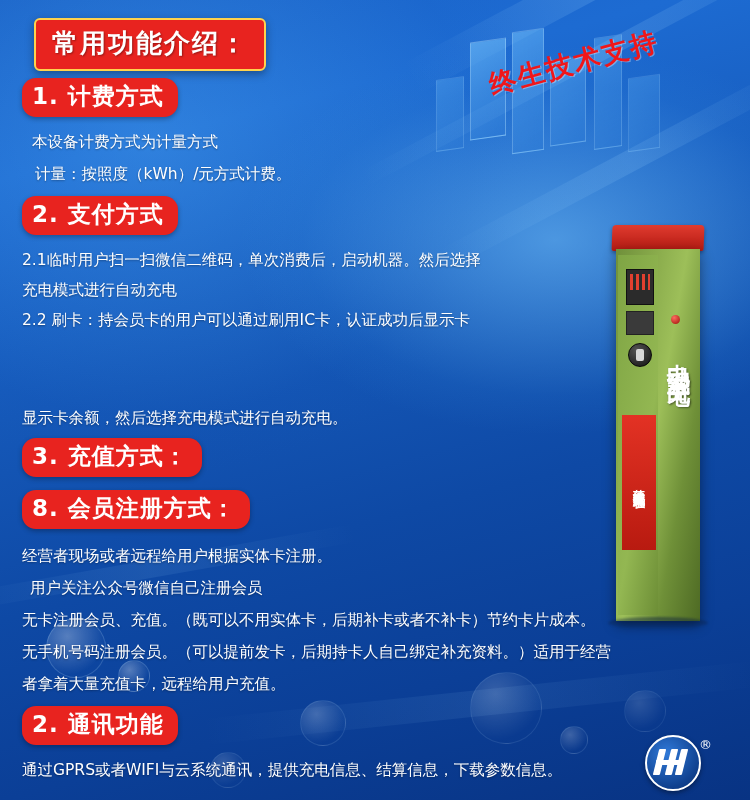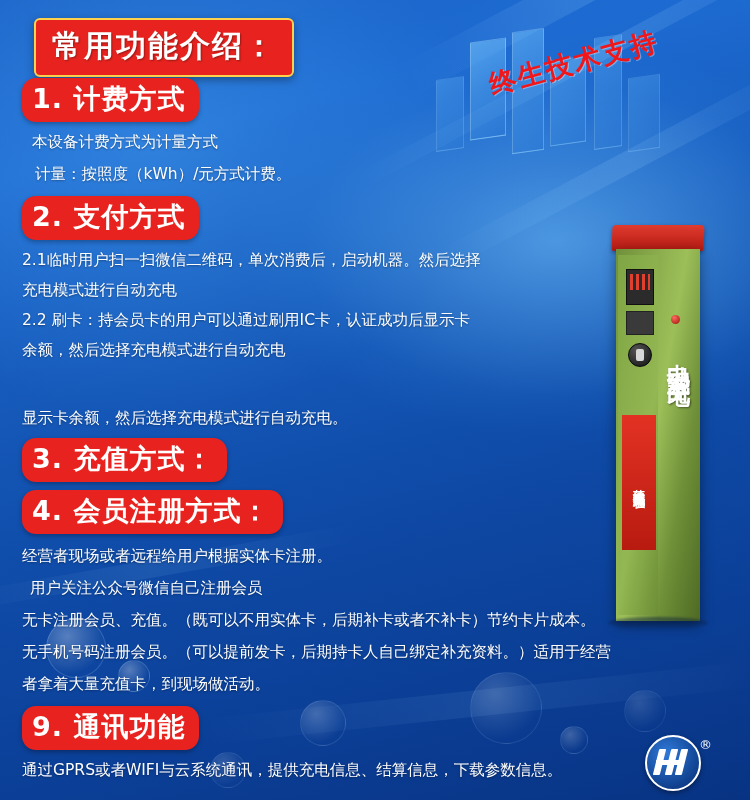--- a/index.html
+++ b/index.html
@@ -73,21 +73,21 @@
     left: 34px;
     top: 18px;
     background: #e8231f;
     border: 2px solid #ffd24d;
     border-radius: 6px;
     padding: 6px 16px 8px 16px;
     box-shadow: 0 3px 8px rgba(0,0,0,0.35);
   }
   .title-banner span {
     color: #ffffff;
-    font-size: 30px;
+    font-size: 26px;
     font-weight: bold;
     letter-spacing: 2px;
     font-family: "DejaVu Sans", "Liberation Sans", sans-serif;
     text-shadow: 1px 1px 2px rgba(0,0,0,0.35);
   }
 
   
   .support-text {
     position: absolute;
     left: 487px;
@@ -105,21 +105,21 @@
   
   .sec-head {
     position: absolute;
     background: #e8231f;
     border-radius: 14px 14px 14px 14px;
     padding: 3px 14px 5px 10px;
     box-shadow: 0 2px 5px rgba(0,0,0,0.30);
   }
   .sec-head span {
     color: #ffffff;
-    font-size: 27px;
+    font-size: 23px;
     font-weight: bold;
     letter-spacing: 1px;
     font-family: "DejaVu Sans", "Liberation Sans", sans-serif;
   }
 
   .body-line {
     position: absolute;
     color: #ffffff;
     font-size: 15.5px;
     font-family: "DejaVu Sans", "Liberation Sans", sans-serif;
@@ -363,38 +363,37 @@
     </div>
     <div class="body-line" style="left:32px; top:132px;">本设备计费方式为计量方式</div>
     <div class="body-line" style="left:22px; top:164px;margin-left:13px;">计量：按照度（kWh）/元方式计费。</div>
 
     <div class="sec-head" style="left:22px; top:196px;">
       <span>2. 支付方式</span>
     </div>
     <div class="body-line" style="left:22px; top:250px;">2.1临时用户扫一扫微信二维码，单次消费后，启动机器。然后选择</div>
     <div class="body-line" style="left:22px; top:280px;">充电模式进行自动充电</div>
     <div class="body-line" style="left:22px; top:310px;">2.2 刷卡：持会员卡的用户可以通过刷用IC卡，认证成功后显示卡</div>
-    <div class="body-line" style="left:22px; top:340px;">余额，然后选择充电模式进行自动充电</div>
     <div class="body-line" style="left:22px; top:408px;">显示卡余额，然后选择充电模式进行自动充电。</div>
 
     <div class="sec-head" style="left:22px; top:438px;">
       <span>3. 充值方式：</span>
     </div>
 
     <div class="sec-head" style="left:22px; top:490px;">
-      <span>4. 会员注册方式：</span>
+      <span>8. 会员注册方式：</span>
     </div>
     <div class="body-line" style="left:22px; top:546px;">经营者现场或者远程给用户根据实体卡注册。</div>
     <div class="body-line" style="left:22px; top:578px;margin-left:8px;">用户关注公众号微信自己注册会员</div>
     <div class="body-line" style="left:22px; top:610px;">无卡注册会员、充值。（既可以不用实体卡，后期补卡或者不补卡）节约卡片成本。</div>
     <div class="body-line" style="left:22px; top:642px;">无手机号码注册会员。（可以提前发卡，后期持卡人自己绑定补充资料。）适用于经营</div>
-    <div class="body-line" style="left:22px; top:674px;">者拿着大量充值卡，到现场做活动。</div>
+    <div class="body-line" style="left:22px; top:674px;">者拿着大量充值卡，远程给用户充值。</div>
 
     <div class="sec-head" style="left:22px; top:706px;">
-      <span>9. 通讯功能</span>
+      <span>2. 通讯功能</span>
     </div>
     <div class="body-line" style="left:22px; top:760px;">通过GPRS或者WIFI与云系统通讯，提供充电信息、结算信息，下载参数信息。</div>
 
     <div class="pile">
       <div class="pile-cap"></div>
       <div class="pile-body">
         <div class="pile-face">
           <div class="pile-screen">
             <div class="pile-screen-i"></div>
           </div>

